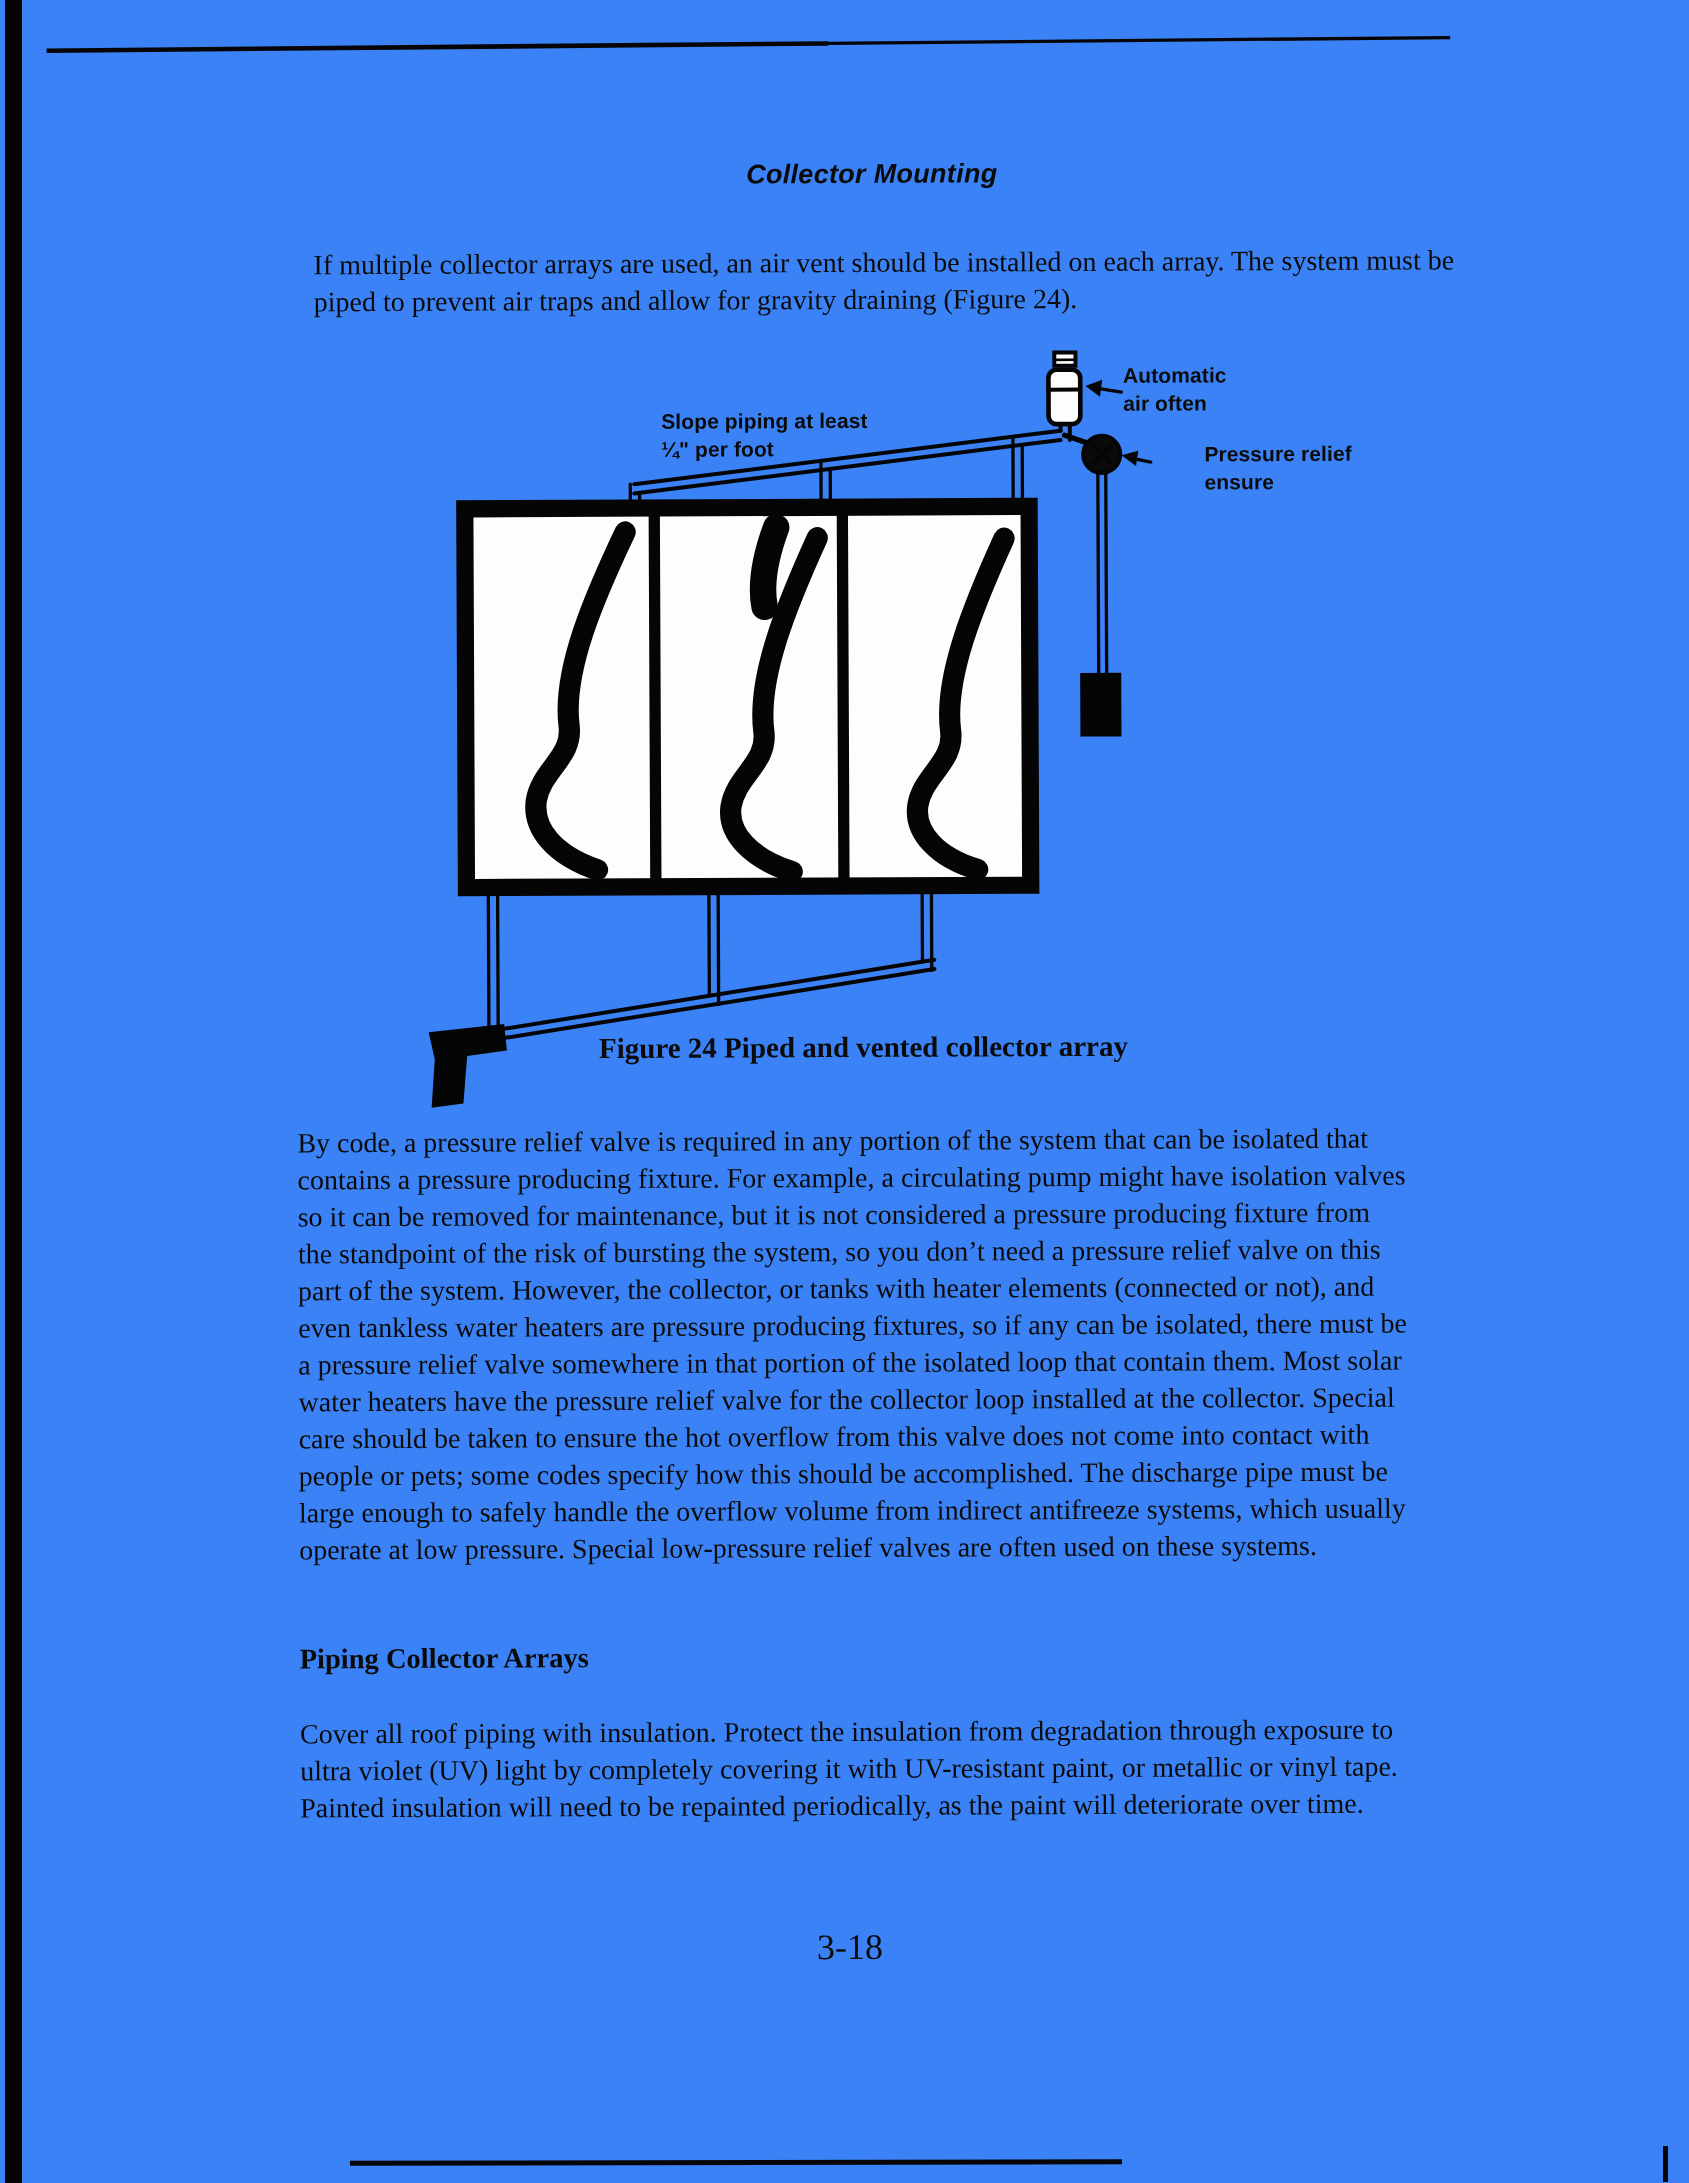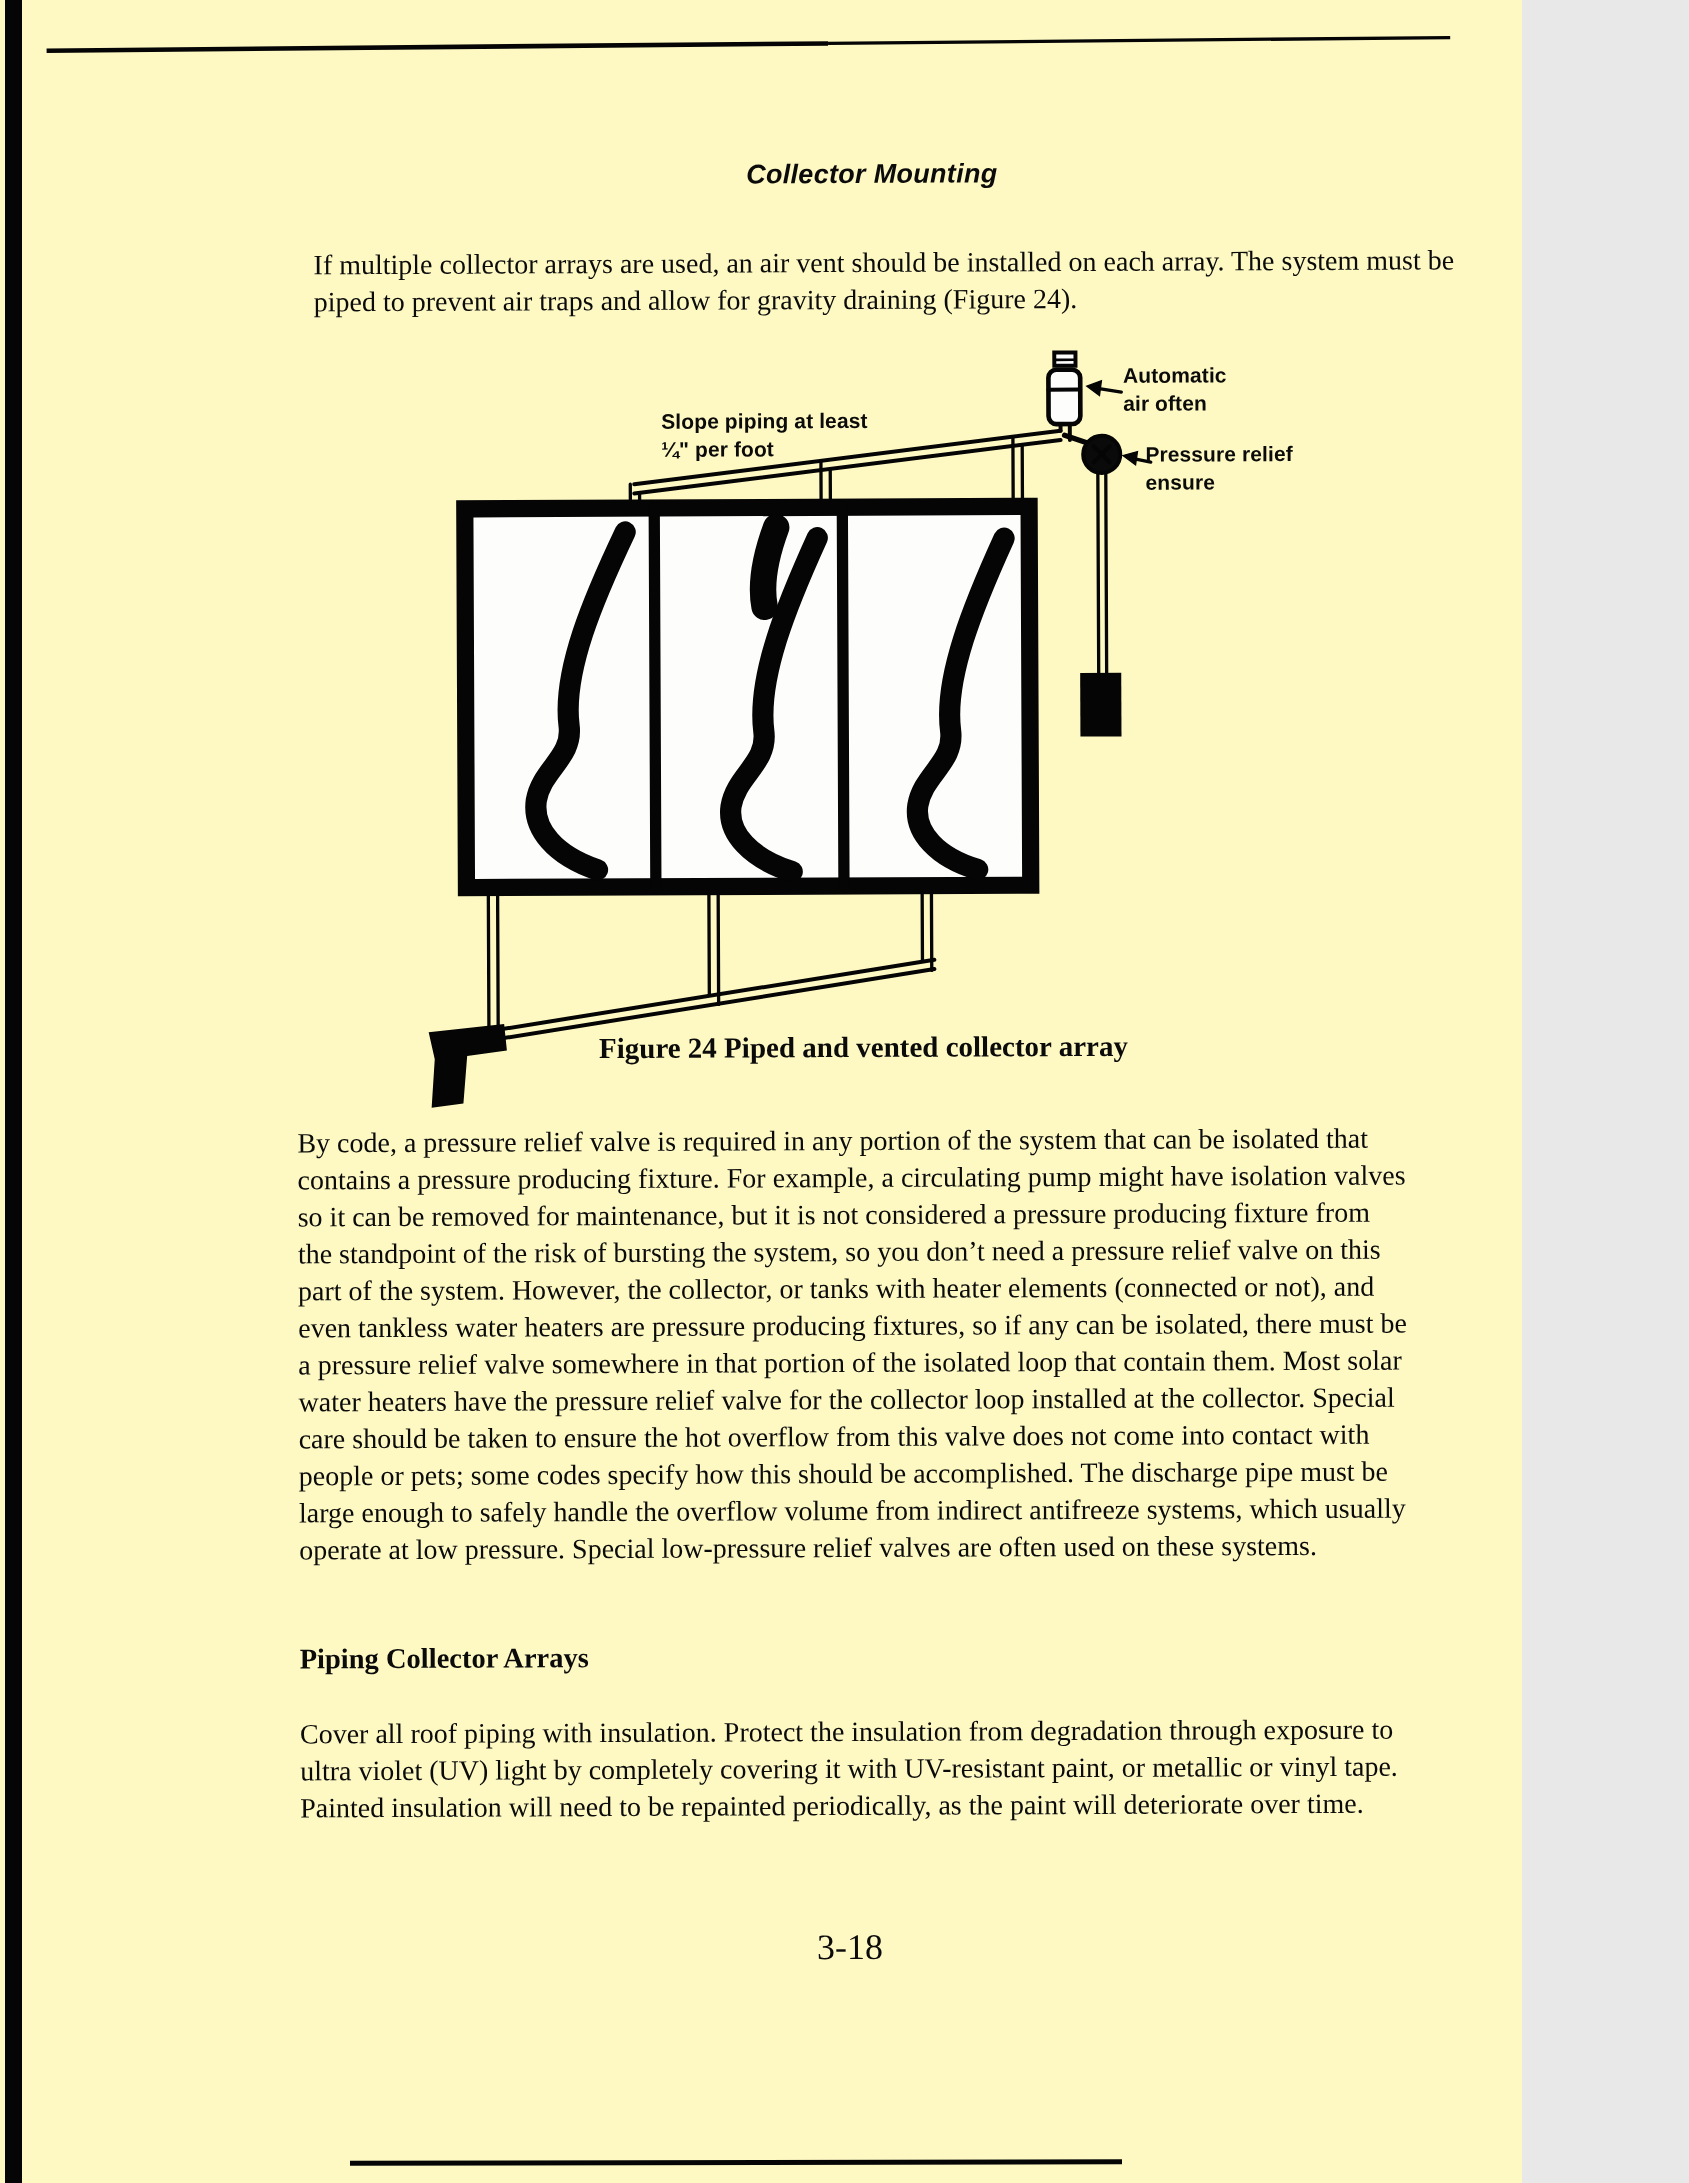--- a/index.html
+++ b/index.html
@@ -1,19 +1,19 @@
 <!DOCTYPE html>
 <html style="font-size:10.6px"><head>
 <meta charset="utf-8">
 <style>
   html,body{margin:0;padding:0;background:#e8e8e8;}
   .page{
     position:relative;
-    width:1522px;height:2183px;
-    background:#fef9c3;
+    width:1689px;height:2183px;
+    background:#3b82f6;
     overflow:hidden;
     font-family:"Liberation Serif", serif;
     color:#0b0b0b;
   }
   .abs{position:absolute;}
   .content{position:absolute;left:0;top:0;width:1689px;height:2183px;
     transform:rotate(-0.25deg);transform-origin:845px 1060px;}
   .doc-title{
     font-family:"Liberation Sans", sans-serif;
     font-weight:bold;font-style:italic;
@@ -137,21 +137,21 @@
     </svg>
 
     <div class="abs fig-label" style="left:664px;top:407px;">
       <span>Slope piping at least</span>
       <span>¼" per foot</span>
     </div>
     <div class="abs fig-label" style="left:1126px;top:363px;">
       <span>Automatic</span>
       <span>air often</span>
     </div>
-    <div class="abs fig-label" style="left:1148px;top:442px;">
+    <div class="abs fig-label" style="left:1207px;top:442px;">
       <span>Pressure relief</span>
       <span>ensure</span>
     </div>
 
     <div class="abs fig-caption" style="left:599px;top:1031px;">Figure 24 Piped and vented collector array</div>
 
     <div class="abs para" style="left:297px;top:1122px;width:1113px;">By code, a pressure relief valve is required in any portion of the system that can be isolated that contains a pressure producing fixture.  For example, a circulating pump might have isolation valves so it can be removed for maintenance, but it is not considered a pressure producing fixture from the standpoint of the risk of bursting the system, so you don’t need a pressure relief valve on this part of the system.  However, the collector, or tanks with heater elements (connected or not), and even tankless water heaters are pressure producing fixtures, so if any can be isolated, there must be a pressure relief valve somewhere in that portion of the isolated loop that contain them.  Most solar water heaters have the pressure relief valve for the collector loop installed at the collector.  Special care should be taken to ensure the hot overflow from this valve does not come into contact with people or pets; some codes specify how this should be accomplished. The discharge pipe must be large enough to safely handle the overflow volume from indirect antifreeze systems, which usually operate at low pressure. Special low-pressure relief valves are often used on these systems.</div>
 
     <div class="abs section-heading" style="left:297px;top:1641px;">Piping Collector Arrays</div>
 

